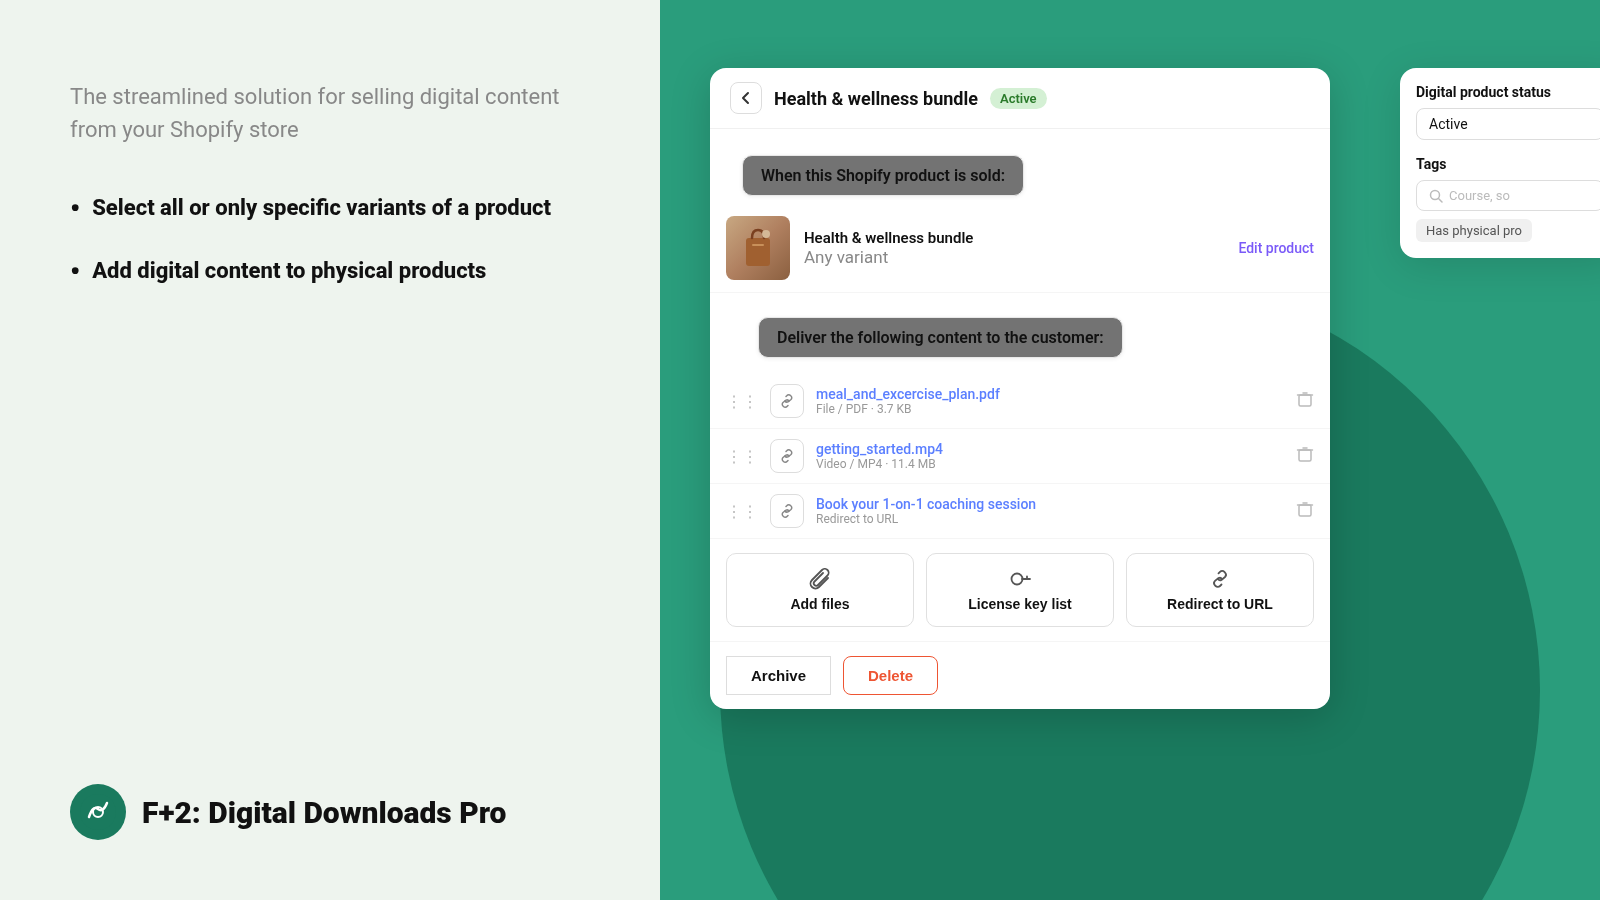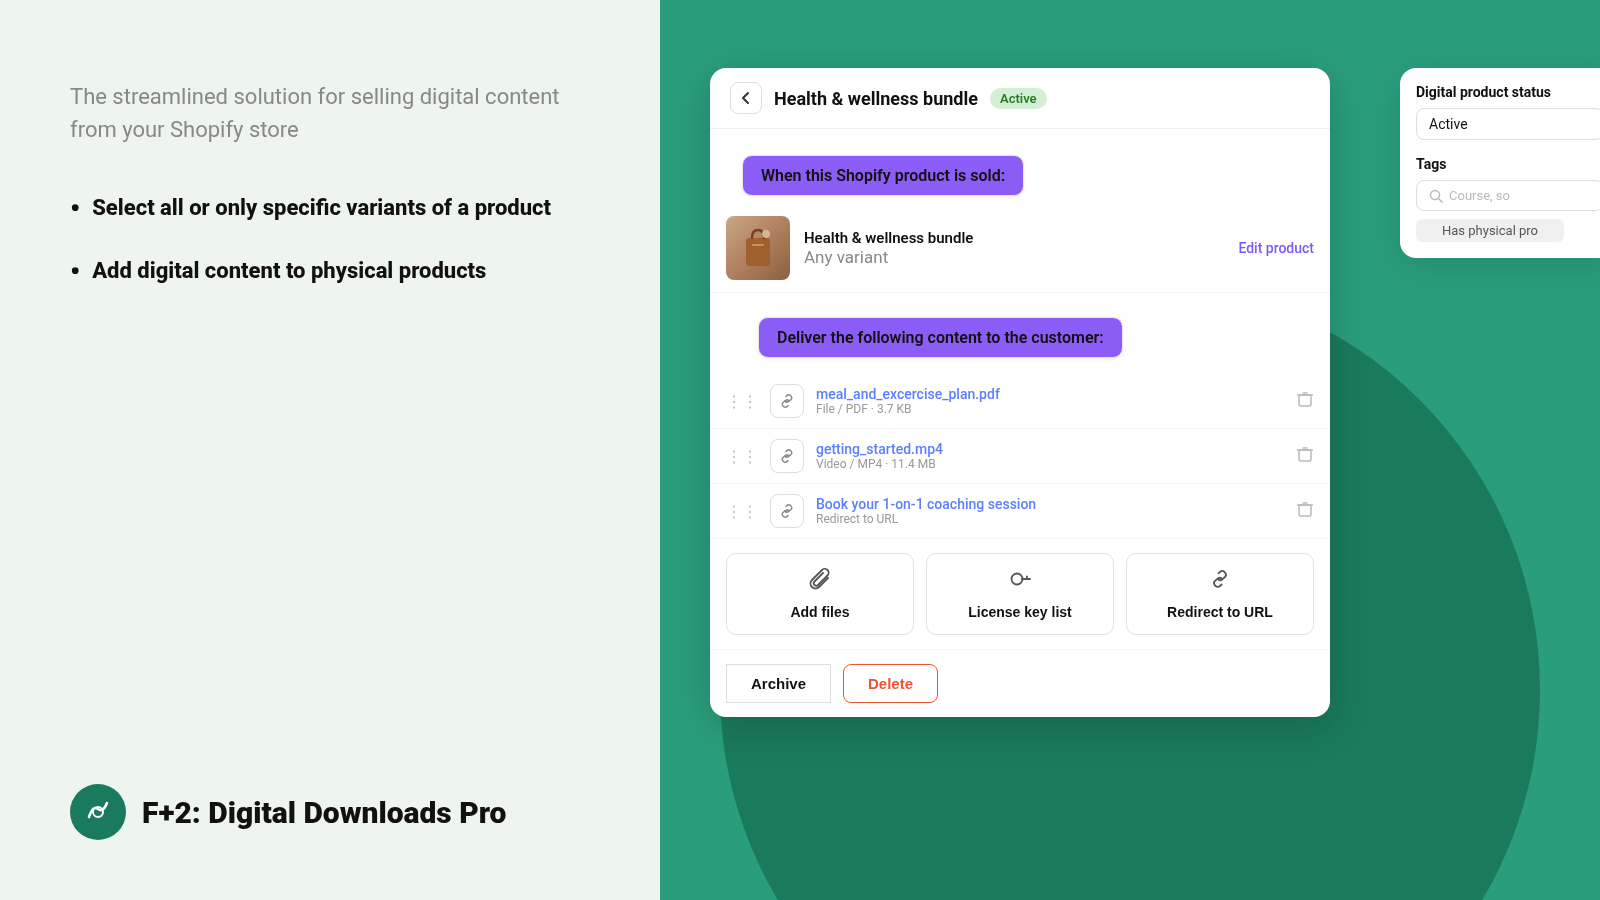--- a/index.html
+++ b/index.html
@@ -166,21 +166,21 @@
       background: #d4f0d4;
       color: #2a7a2a;
       font-size: 13px;
       font-weight: 600;
       padding: 3px 10px;
       border-radius: 20px;
     }
 
     
     .section-label {
-      background: #8b5cf6;
+      background: #737373;
       border: 1px solid #e8e8e8;
       border-radius: 10px;
       padding: 10px 18px;
       font-size: 16px;
       font-weight: 600;
       color: #111;
       margin: 14px 16px 8px 16px;
       display: inline-block;
       box-shadow: 0 1px 4px rgba(0,0,0,0.07);
     }
@@ -298,21 +298,21 @@
       flex: 1;
       display: flex;
       flex-direction: column;
       align-items: center;
       justify-content: center;
       padding: 14px 12px;
       border: 1.5px solid #e0e0e0;
       border-radius: 10px;
       background: #fff;
       cursor: pointer;
-      gap: 8px;
+      gap: 0;
     }
 
     .action-btn-icon {
       font-size: 22px;
       color: #555;
     }
 
     .action-btn-label {
       font-size: 14px;
       font-weight: 600;
@@ -392,21 +392,21 @@
       color: #bbb;
       display: flex;
       align-items: center;
       gap: 6px;
       margin-bottom: 8px;
     }
 
     .sidebar-tag {
       background: #f0f0f0;
       border-radius: 6px;
-      padding: 4px 26px;
+      padding: 4px 10px;
       font-size: 13px;
       color: #555;
       display: inline-block;
     }
   </style>
 </head>
 <body>
 
 <div class="left-panel">
   <div class="left-content">

